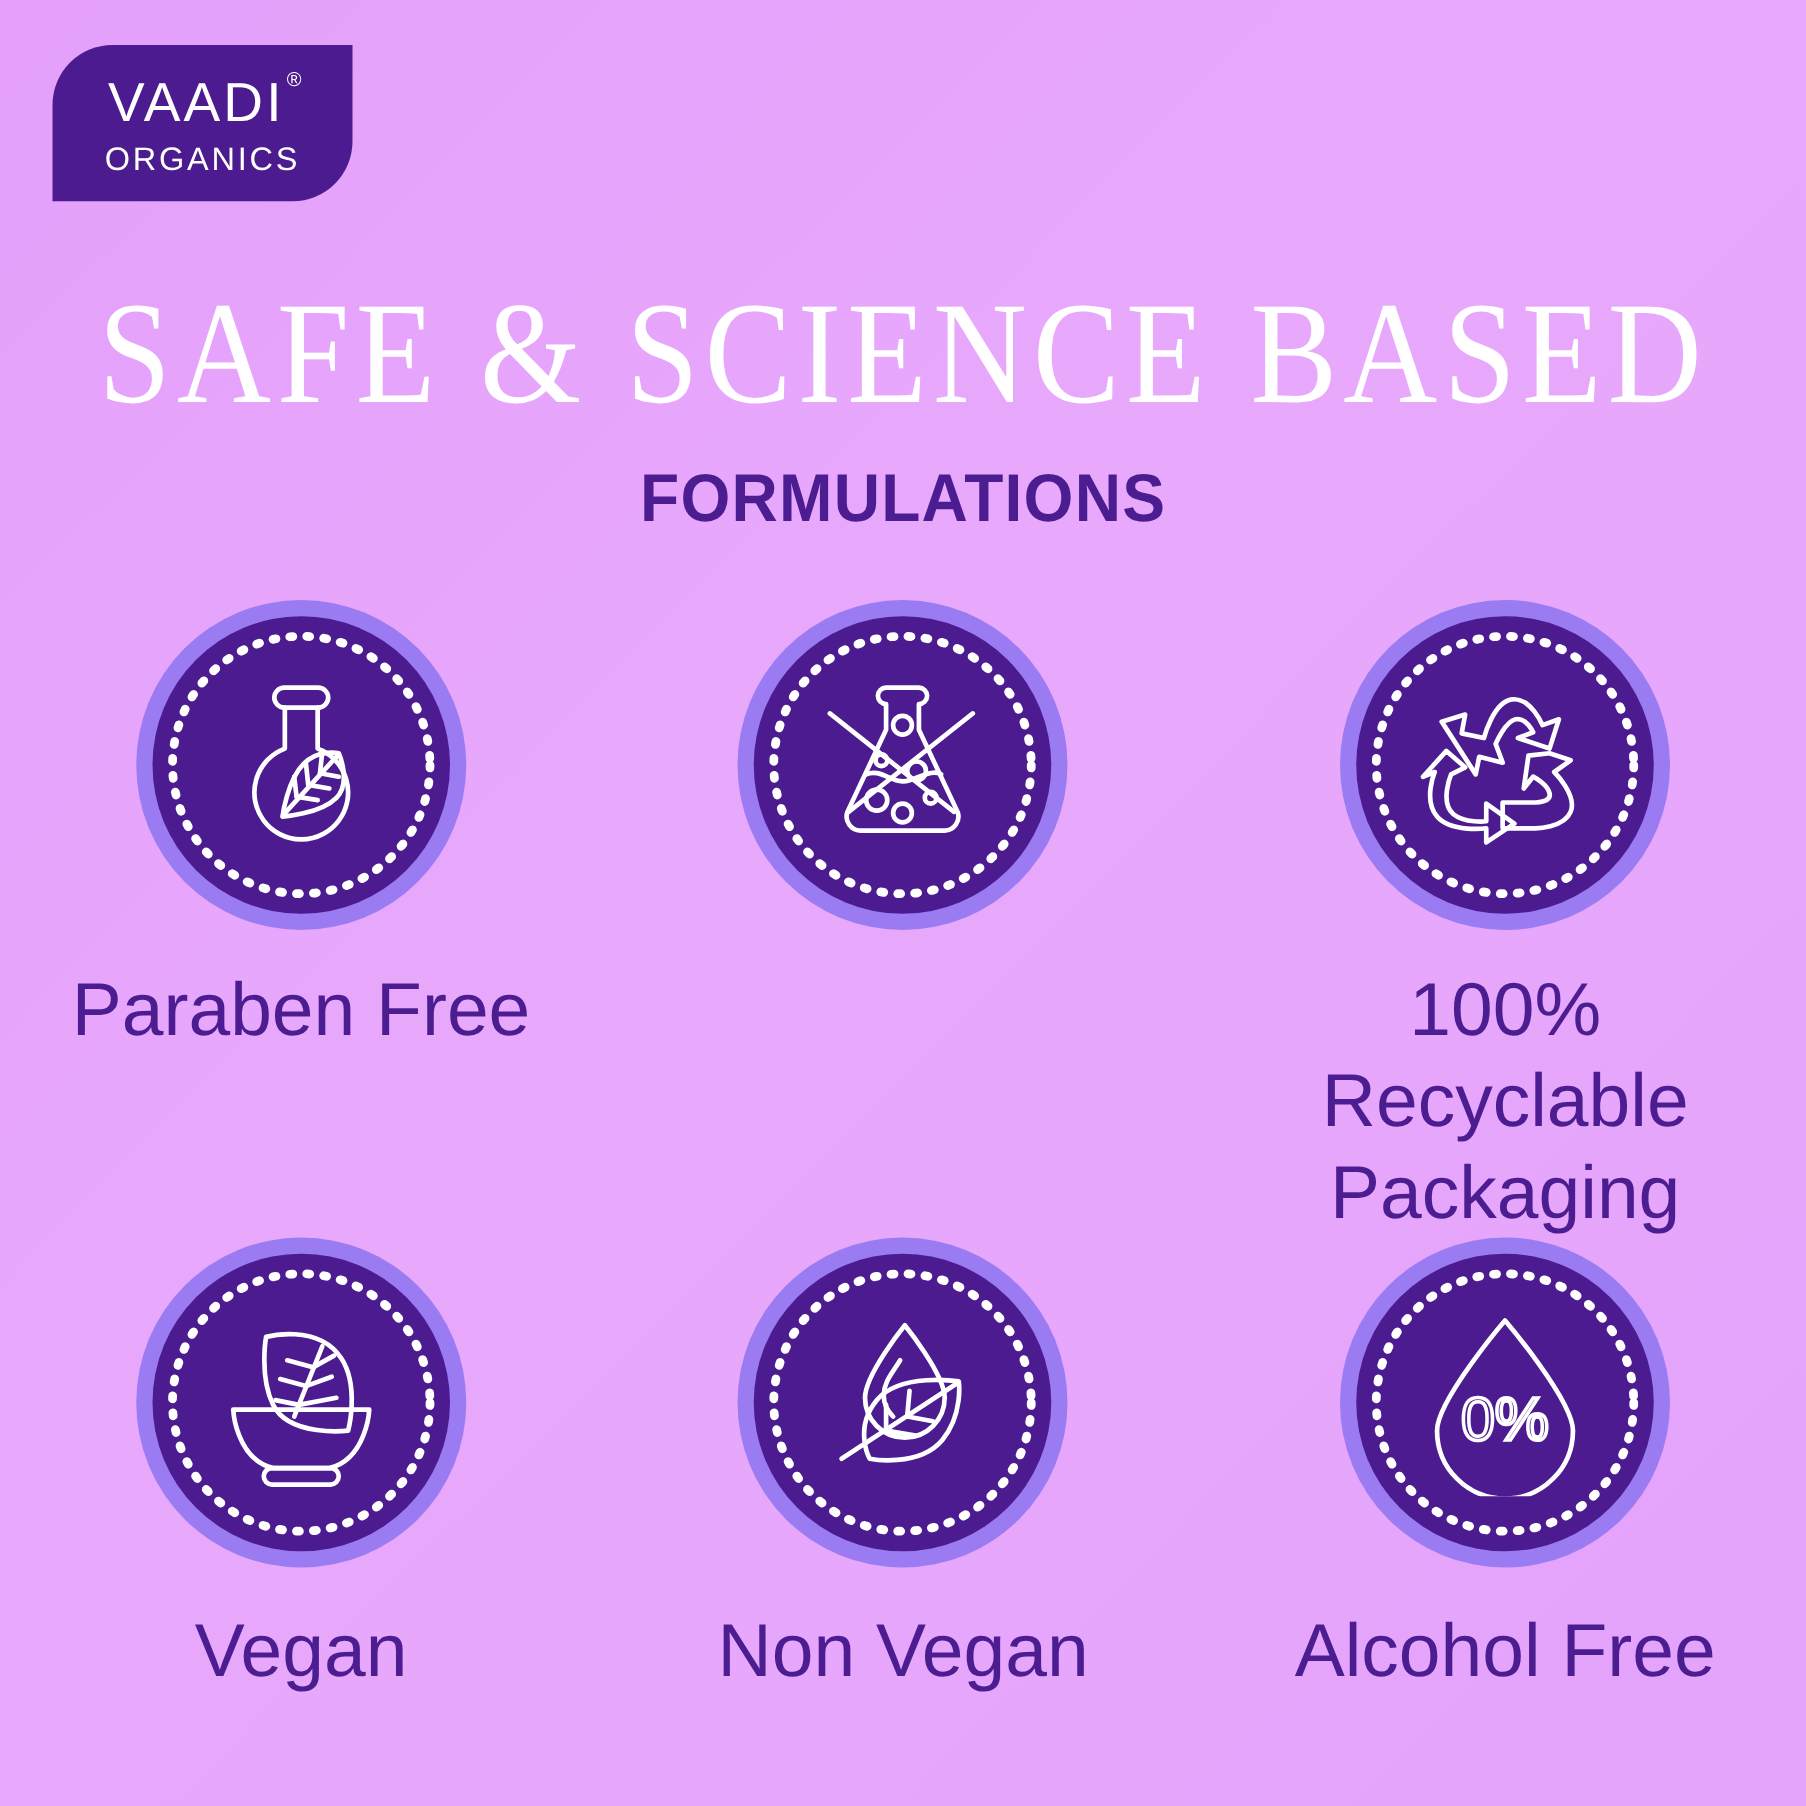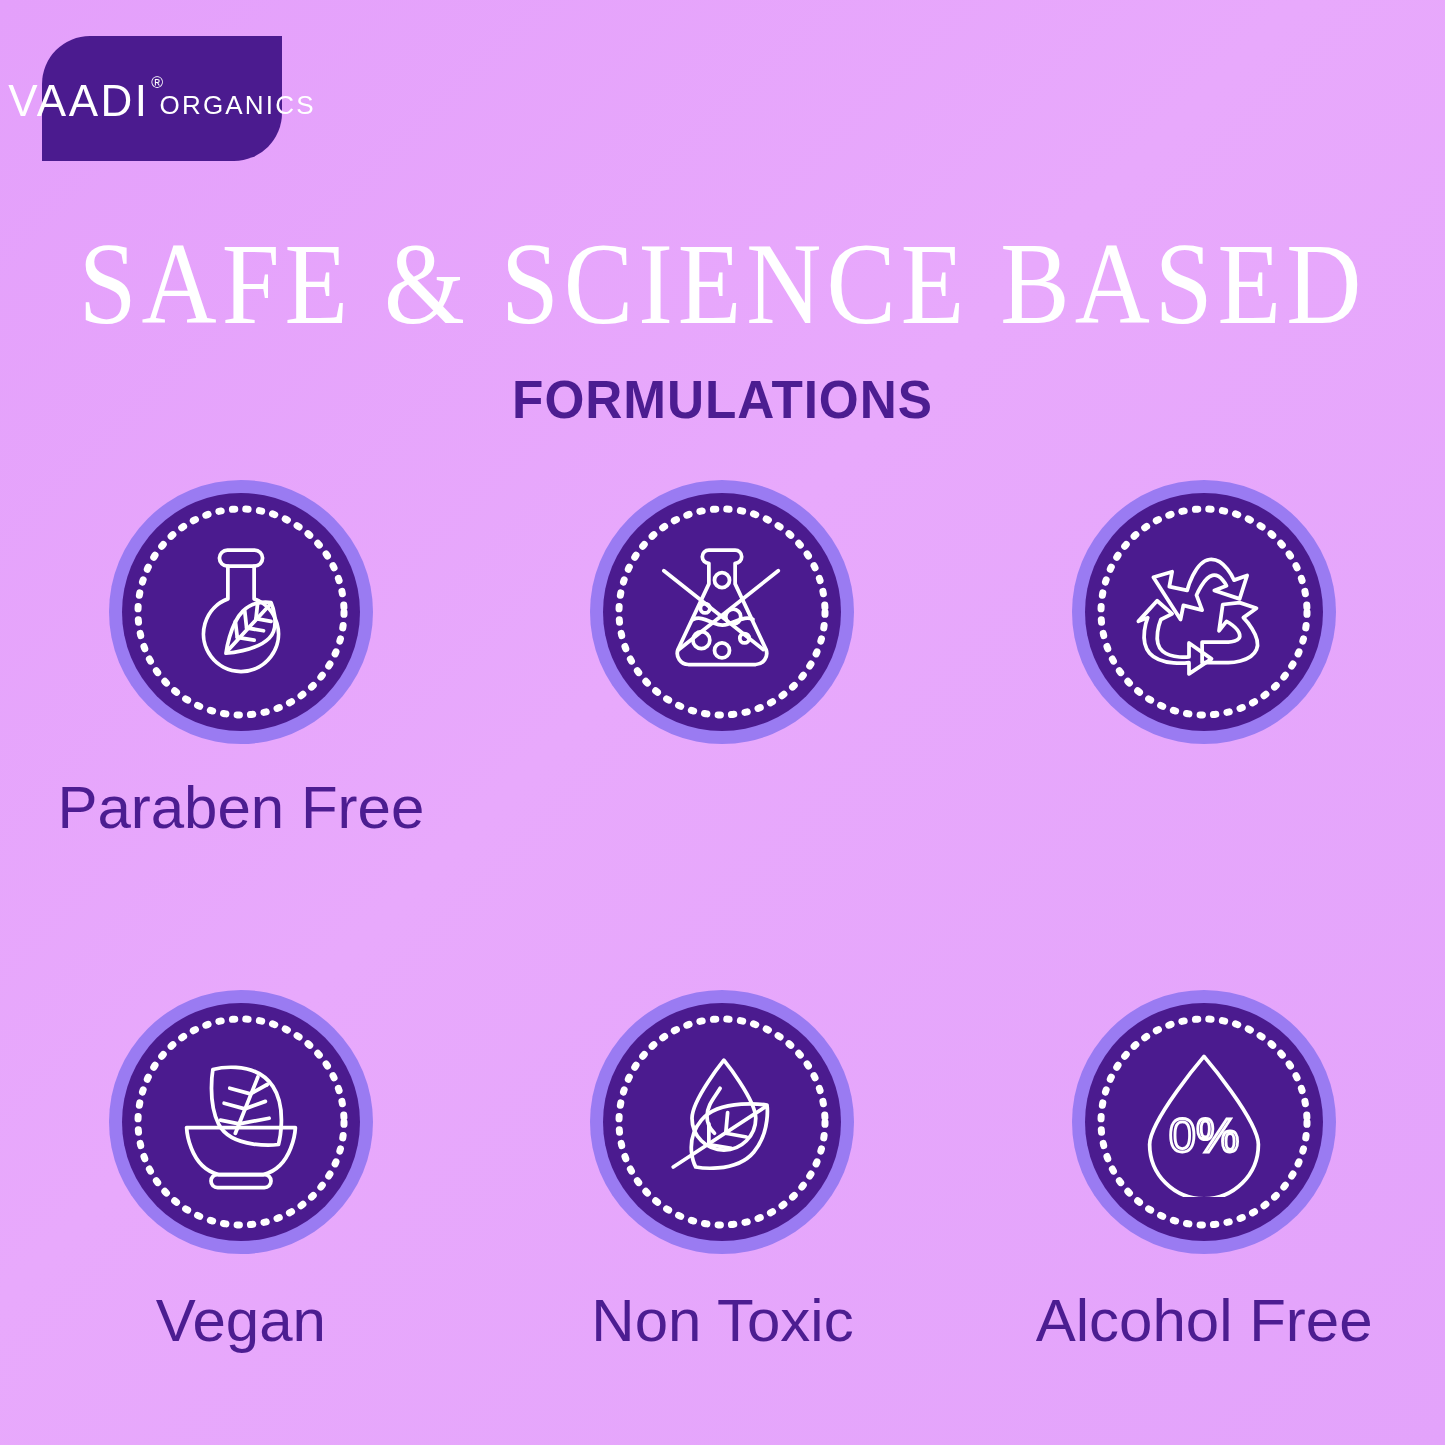--- a/index.html
+++ b/index.html
@@ -26,21 +26,21 @@
   .logo-badge {
     position: absolute;
     left: 42px;
     top: 36px;
     width: 240px;
     height: 125px;
     background: #4b1b8f;
     border-radius: 48px 0 48px 0;
     box-sizing: border-box;
     display: flex;
-    flex-direction: row;
+    flex-direction: column;
     align-items: center;
     justify-content: center;
     padding-top: 4px;
   }
   .logo-main {
     position: relative;
     display: block;
     color: #ffffff;
     font-family: "Liberation Sans", sans-serif;
     font-weight: 400;
@@ -249,20 +249,22 @@
           <svg class="icon-svg" viewBox="0 0 160 160">
 
             <path d="M26 43 L46 37 L43 53 L62 57 C62 57 70 26 86 24 C102 22 112 46 112 46 L126 41 L118 66 L91 57 L104 52 C104 52 98 39 89 41 C80 43 72 62 72 62 L78 78 L58 73 L55 88 L26 43 Z"></path>
 
             <path d="M30 68 L46 82 L34 88 C34 88 24 112 36 122 C46 130 64 128 64 128 L64 113 L88 130 L64 146 L64 134 C64 134 34 138 22 124 C10 110 20 86 20 86 L10 90 L30 68 Z"></path>
 
             <path d="M118 70 L136 76 L122 86 C122 86 142 106 136 120 C130 134 106 134 106 134 L78 134 L78 112 L106 112 C106 112 120 112 118 104 C116 96 104 90 104 90 L96 100 L100 72 L118 70 Z"></path>
           </svg>
         </div>
       </div>
+      <div class="label" style="white-space:pre-line;">100% Recyclable
+Packaging</div>
     </div>
 
     <div class="cell row2">
       <div class="badge">
         <div class="badge-inner">
           <svg class="dots-ring" viewBox="0 0 238 238">
             <circle cx="119" cy="119" r="103" fill="none" stroke="#ffffff" stroke-width="7" stroke-dasharray="2.4 11.2" stroke-linecap="round"></circle>
           </svg>
           <svg class="icon-svg" viewBox="0 0 160 160">
 
@@ -296,21 +298,21 @@
 
             <path d="M128 62 C128 62 78 54 58 78 C38 102 52 128 52 128 C52 128 94 136 114 112 C132 90 128 62 128 62 Z"></path>
             <path d="M126 64 L28 128"></path>
             <path d="M84 92 L86 70"></path>
             <path d="M84 92 L106 96"></path>
             <path d="M66 104 L66 82"></path>
             <path d="M66 104 L90 108"></path>
           </svg>
         </div>
       </div>
-      <div class="label">Non Toxic</div>
+      <div class="label">Non Vegan</div>
     </div>
 
     <div class="cell row2">
       <div class="badge">
         <div class="badge-inner">
           <svg class="dots-ring" viewBox="0 0 238 238">
             <circle cx="119" cy="119" r="103" fill="none" stroke="#ffffff" stroke-width="7" stroke-dasharray="2.4 11.2" stroke-linecap="round"></circle>
           </svg>
           <svg class="icon-svg" viewBox="0 0 160 160">
             <path d="M80 10 C80 10 138 78 138 104 A58 58 0 0 1 22 104 C22 78 80 10 80 10 Z"></path>

